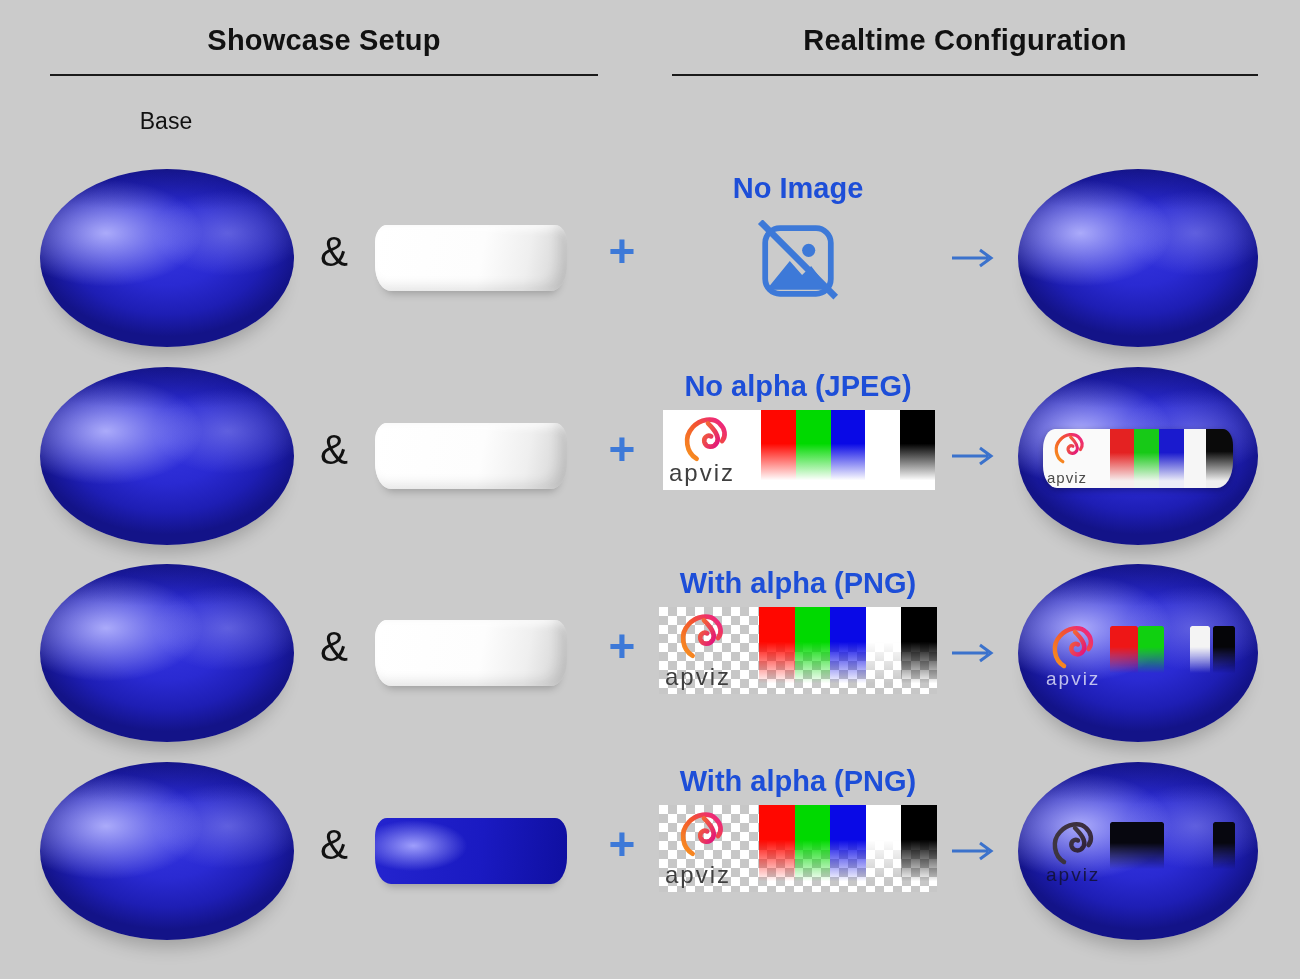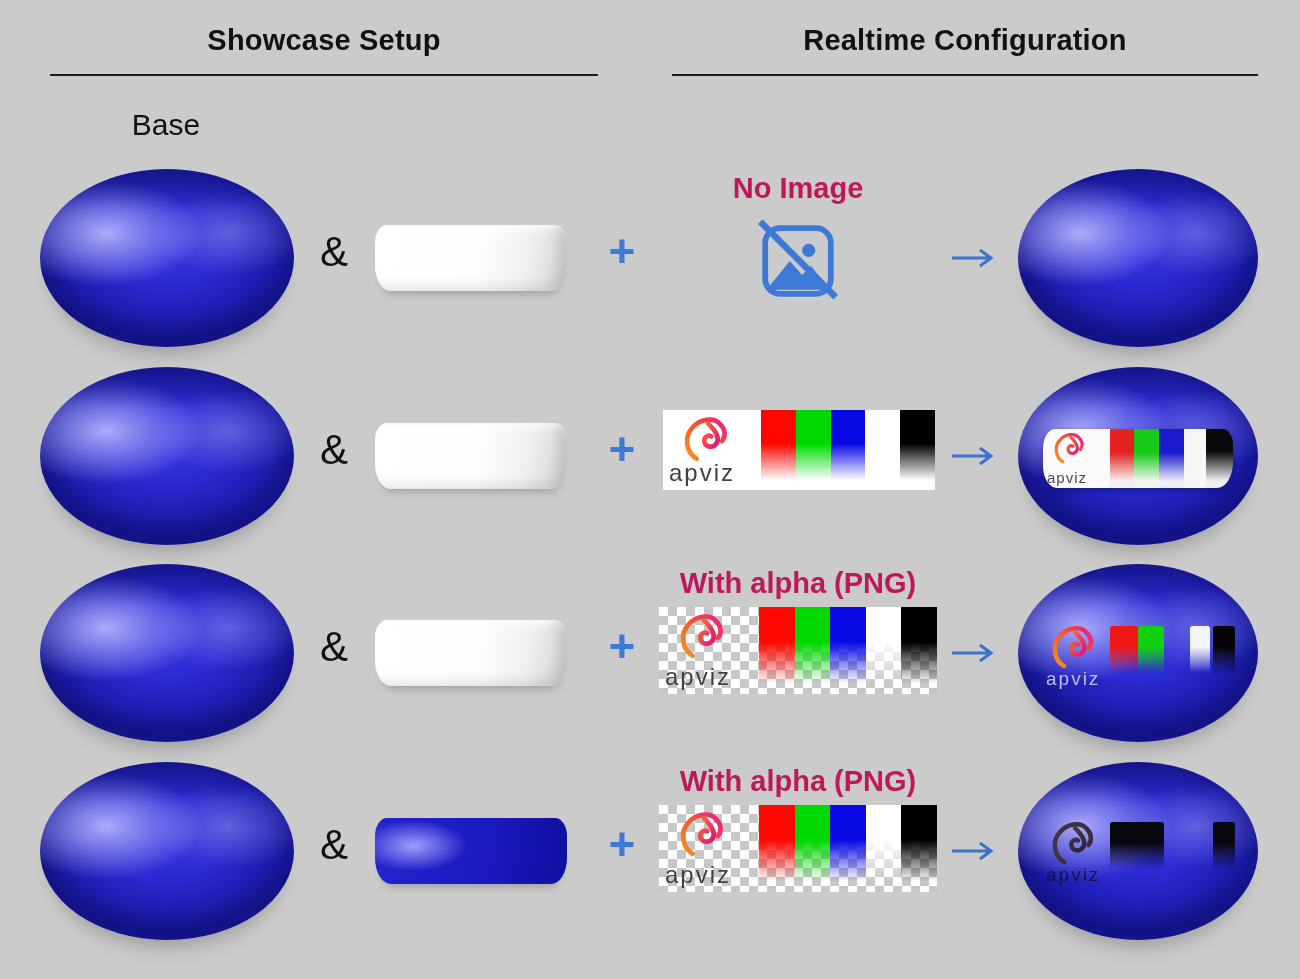--- a/index.html
+++ b/index.html
@@ -9,21 +9,21 @@
     font-family:"Liberation Sans", sans-serif;
     color:#111;
   }
   
   .title { position:absolute; top:24px; font-size:29px; font-weight:bold; text-align:center; letter-spacing:.2px; }
   #title-left  { left:50px;  width:548px; }
   #title-right { left:672px; width:586px;text-align:center; }
   .rule { position:absolute; top:74px; height:2px; background:#1a1a1a; }
   #rule-left  { left:50px;  width:548px; }
   #rule-right { left:672px; width:586px; }
-  .col-label { position:absolute; top:108px; font-size:30px; text-align:center; }
+  .col-label { position:absolute; top:108px; font-size:23px; text-align:center; }
   #col-base    { left:66px;  width:200px; }
   #col-marking { left:380px; width:200px; }
 
   
   .r1 { --cy:258px; } .r2 { --cy:456px; } .r3 { --cy:653px; } .r4 { --cy:851px; }
 
   
   .sphere {
     position:absolute; top:calc(var(--cy) - 89px); height:178px; border-radius:50%;
     background:
@@ -57,21 +57,21 @@
                0 9px 9px -7px rgba(0,0,0,.25);
   }
   .band.blue {
     background:
       radial-gradient(ellipse 40% 55% at 20% 42%, rgba(165,165,255,.95), rgba(165,165,255,0) 70%),
       linear-gradient(95deg, #2424cf 0%, #1a1ac2 55%, #0f0fa0 100%);
   }
 
   
   .config-label { position:absolute; left:648px; top:calc(var(--cy) - 86px); width:300px;
-                  text-align:center; font-size:29px; font-weight:bold; color:#be185d; }
+                  text-align:center; font-size:29px; font-weight:bold; color:#1d4ed8; }
   .no-image-icon { position:absolute; left:757px; top:calc(var(--cy) - 38px); width:82px; height:82px; }
 
   .swatch-img { position:absolute; display:flex; overflow:hidden; }
   .swatch-img.jpeg { left:663px; top:calc(var(--cy) - 46px); width:272px; height:80px; background:#ffffff; }
   .swatch-img.png  { left:659px; top:calc(var(--cy) - 46px); width:278px; height:87px;
     background-color:#ffffff;
     background-image:conic-gradient(#c7c7c7 25%, transparent 25% 50%, #c7c7c7 50% 75%, transparent 75%);
     background-size:18px 18px;
   }
   .seg-logo { width:36%; position:relative; }
@@ -166,20 +166,21 @@
   </svg>
   <svg class="arrow r1" viewBox="0 0 48 22">
     <path d="M2 11 H38 M30 3 L41 11 L30 19" fill="none" stroke="#3b72cc" stroke-width="3"></path>
   </svg>
   <div class="sphere result r1"></div>
 
   <div class="sphere base r2"></div>
   <div class="amp r2">&amp;</div>
   <div class="band white r2"></div>
   <div class="plus r2">+</div>
+  <div class="config-label r2">No alpha (JPEG)</div>
   <div class="swatch-img jpeg r2">
     <div class="seg-logo">
       <svg class="mark">
           <use href="#apviz-mark"></use>
         </svg>
       <div class="logo-text">apviz</div>
     </div>
     <div class="bar bar-red"></div>
     <div class="bar bar-green"></div>
     <div class="bar bar-blue"></div>

